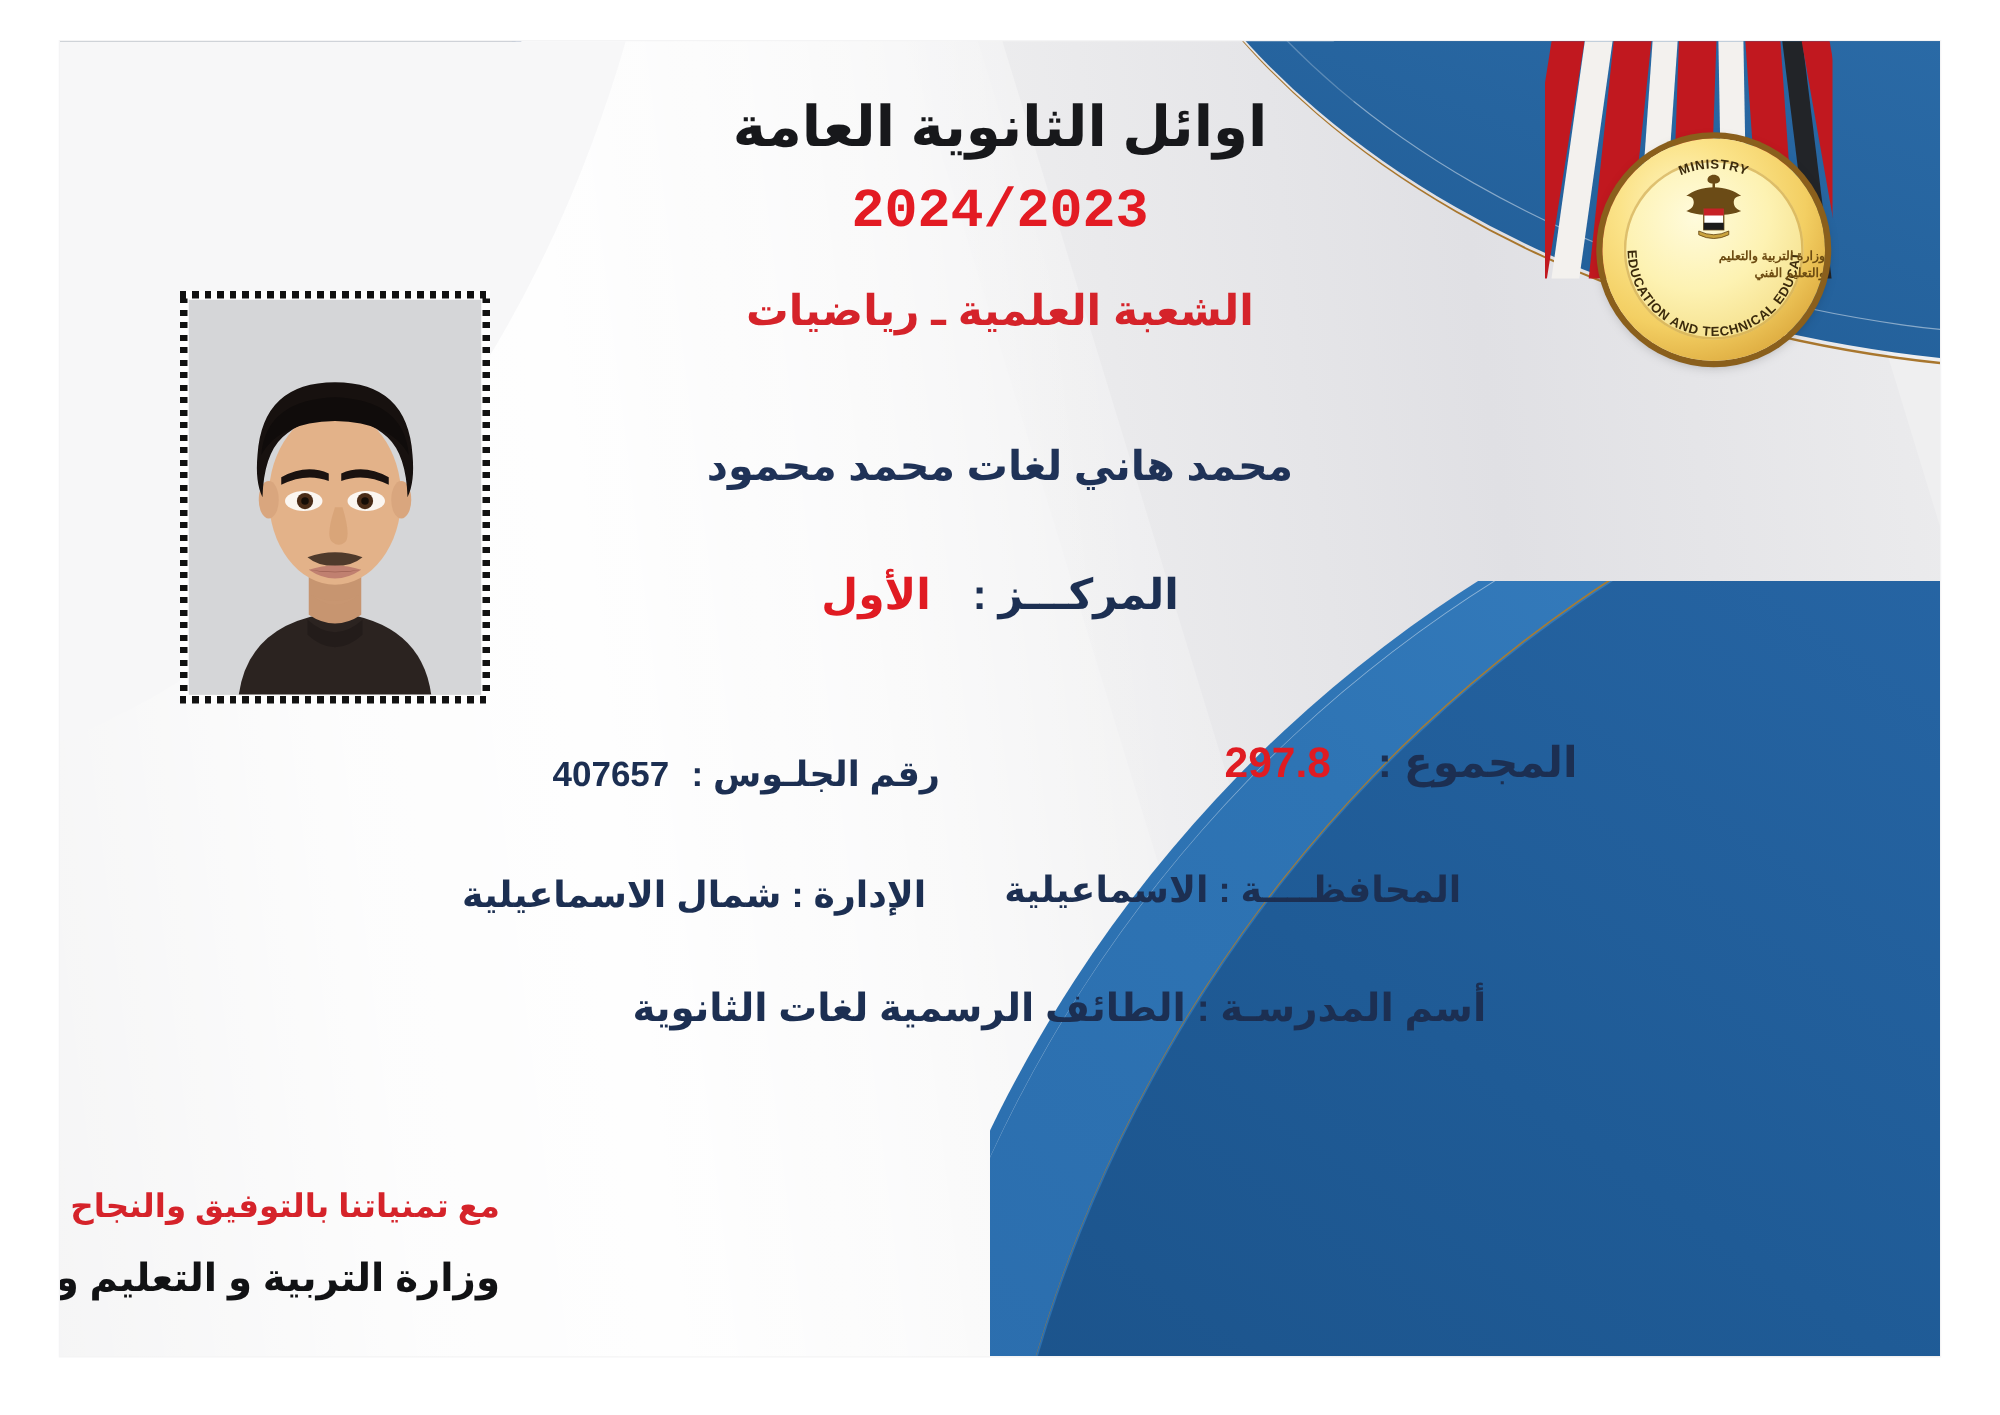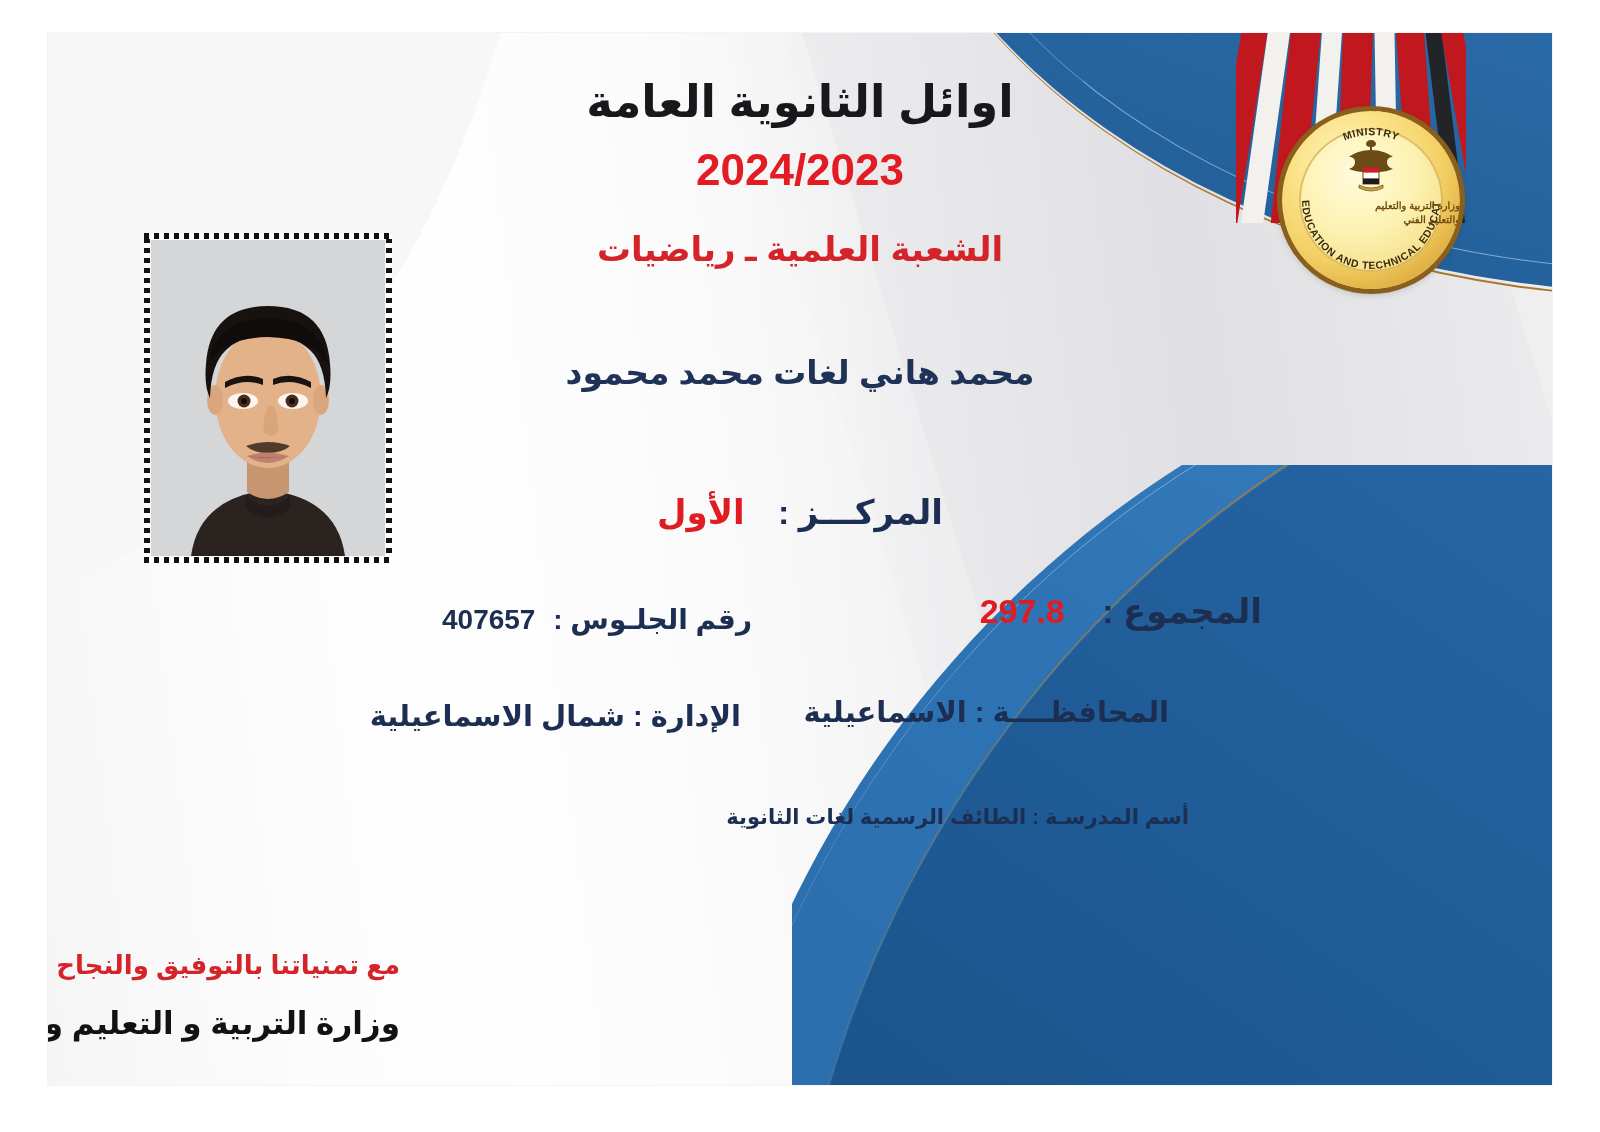--- a/index.html
+++ b/index.html
@@ -357,39 +357,38 @@
     font-size: 45px;
     color: #17181b;
     letter-spacing: 0;
   }
   #year {
     left: 0; right: 0; top: 112px;
     text-align: center;
     font-size: 44px;
     color: #e31b23;
     direction: ltr;
-    font-family: Liberation Sans, sans-serif;
+    font-family: Liberation Mono, monospace;
   }
   #track {
     left: 0; right: 0; top: 196px;
     text-align: center;
     font-size: 34px;
     color: #d5232a;
   }
   #student-name {
     left: 0; right: 0; top: 320px;
     text-align: center;
     font-size: 33px;
     color: #1f3257;
   }
   #rank-row {
     left: 0; right: 0; top: 423px;
     text-align: center;
     font-size: 34px;
-    margin-top: 36px;
   }
   #rank-row .lbl { color: #1c2f52; }
   #rank-row .val { color: #e01b22; margin-right: 24px; }
 
   #total-row {
     right: 290px; top: 558px;
     font-size: 34px;
   }
   #total-row .lbl { color: #1c2f52; margin-top: 28px; }
   #total-row .val { color: #e01b22; margin-right: 28px; direction: ltr; display: inline-block; }
@@ -406,23 +405,22 @@
     font-size: 29px;
     color: #1c2f52;
   }
   #admin-row {
     right: 811px; top: 666px;
     font-size: 29px;
     color: #1c2f52;
   }
   #school-row {
     right: 363px; top: 756px;
-    font-size: 21px;
+    font-size: 31px;
     color: #1c2f52;
-    margin-top: 16px;
   }
 
   #wishes {
     right: 1152px; top: 917px;
     font-size: 26px;
     color: #d5232a;
   }
   #ministry {
     right: 1152px; top: 972px;
     font-size: 31px;

